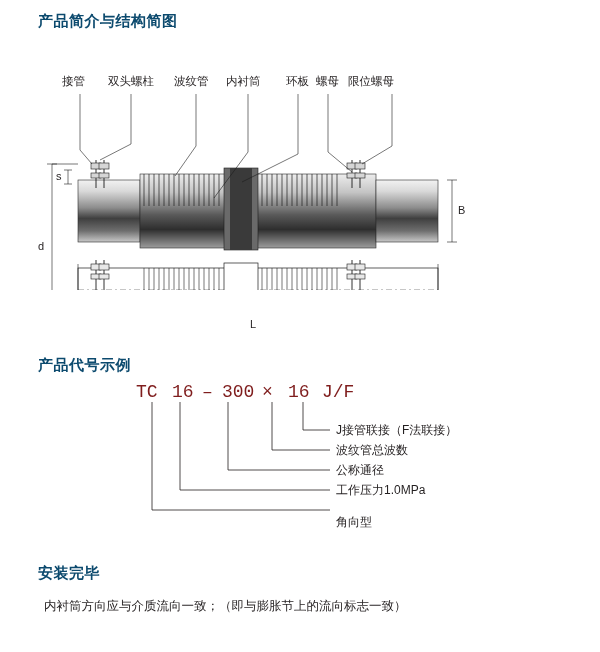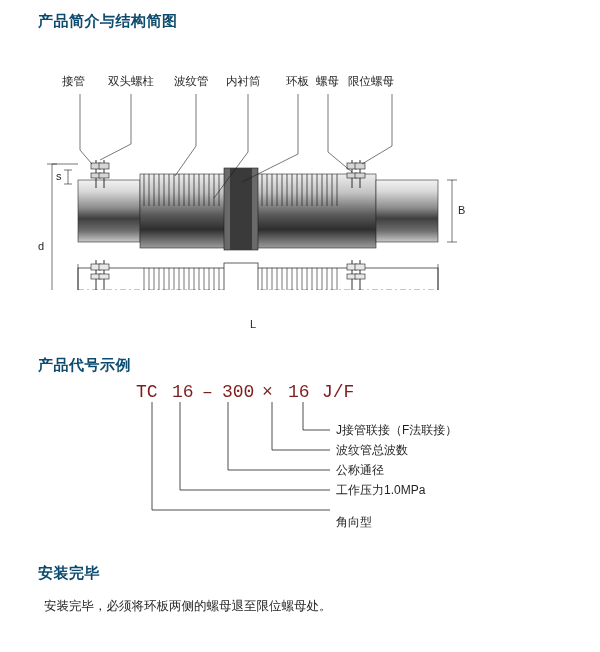--- a/index.html
+++ b/index.html
@@ -326,14 +326,14 @@
   <div class="code-desc" style="left:336px; top:46px;text-align:center;">J接管联接（F法联接）</div>
   <div class="code-desc" style="left:336px; top:66px;">波纹管总波数</div>
   <div class="code-desc" style="left:336px; top:86px;">公称通径</div>
   <div class="code-desc" style="left:336px; top:106px;">工作压力1.0MPa</div>
   <div class="code-desc" style="left:336px; top:126px;margin-top:12px;">角向型</div>
 </div>
 
 <div class="section-title" id="title-3">安装完毕</div>
 
 <div id="install-text">
-  <div class="install-line">安装完毕，必须将环板两侧的螺母退至限位螺母处。</div>
+  <div class="install-line">内衬筒方向应与介质流向一致；（即与膨胀节上的流向标志一致）</div>
 </div>
 
 </body></html>

